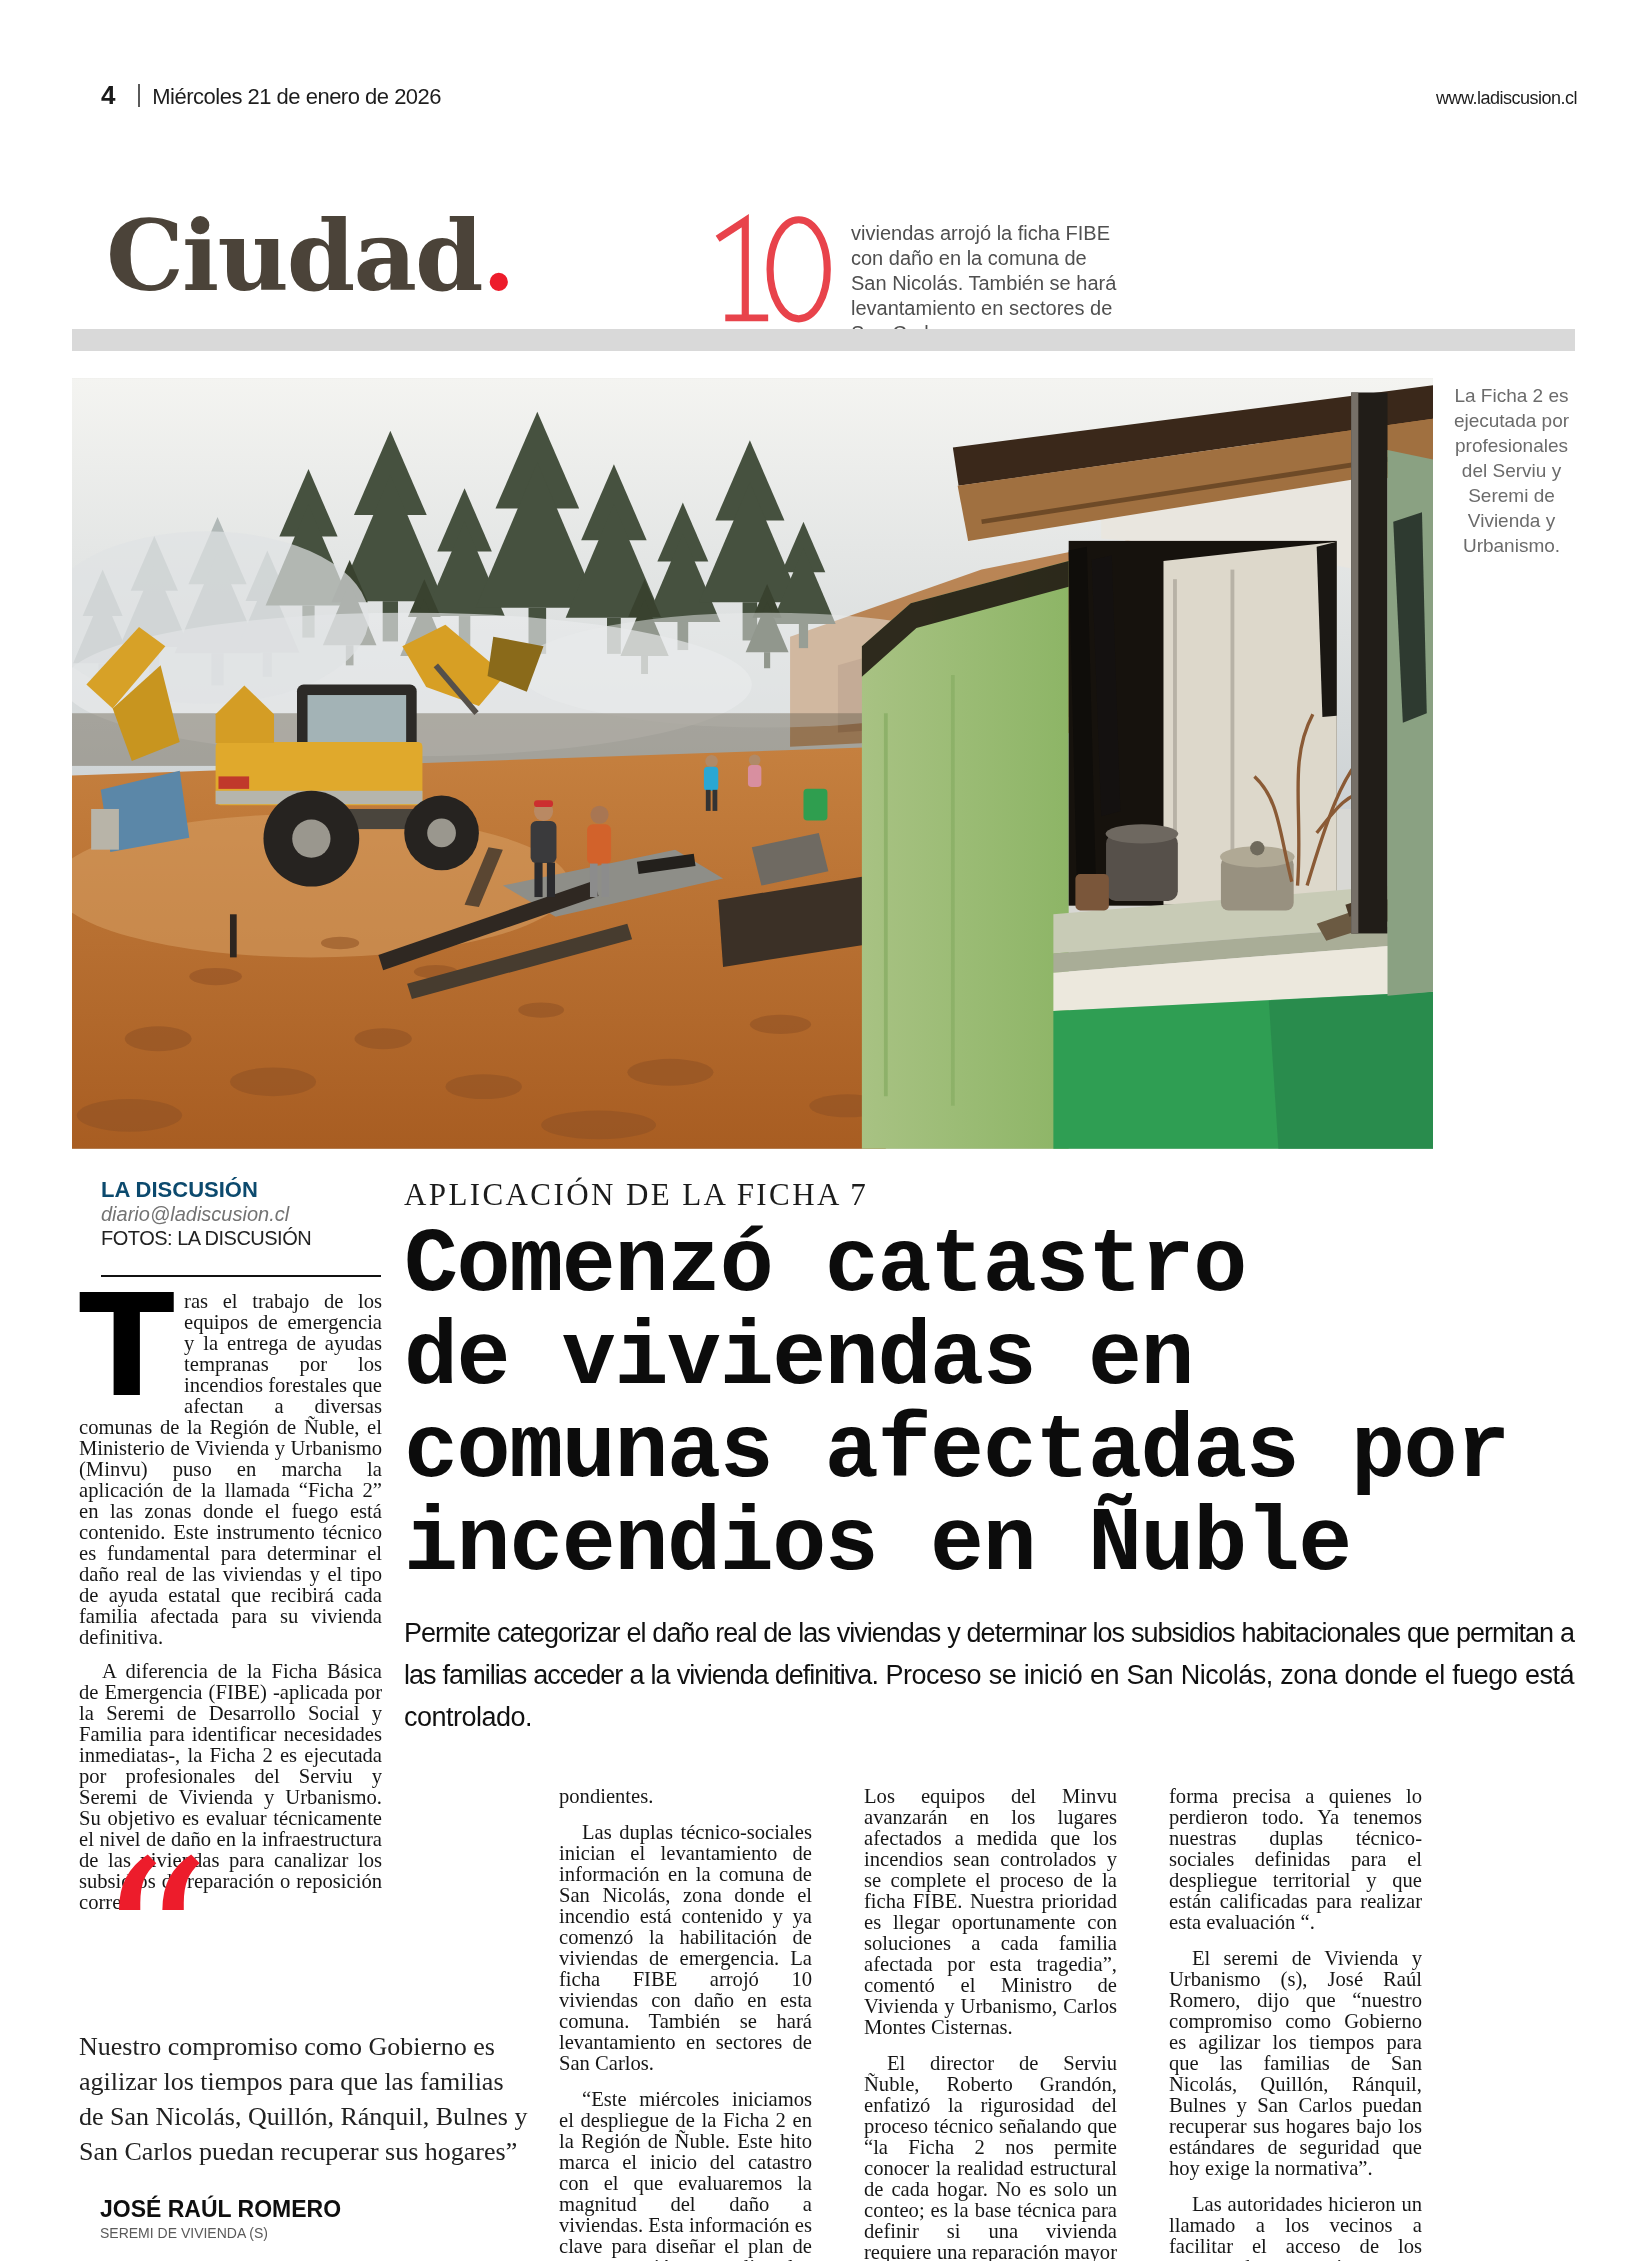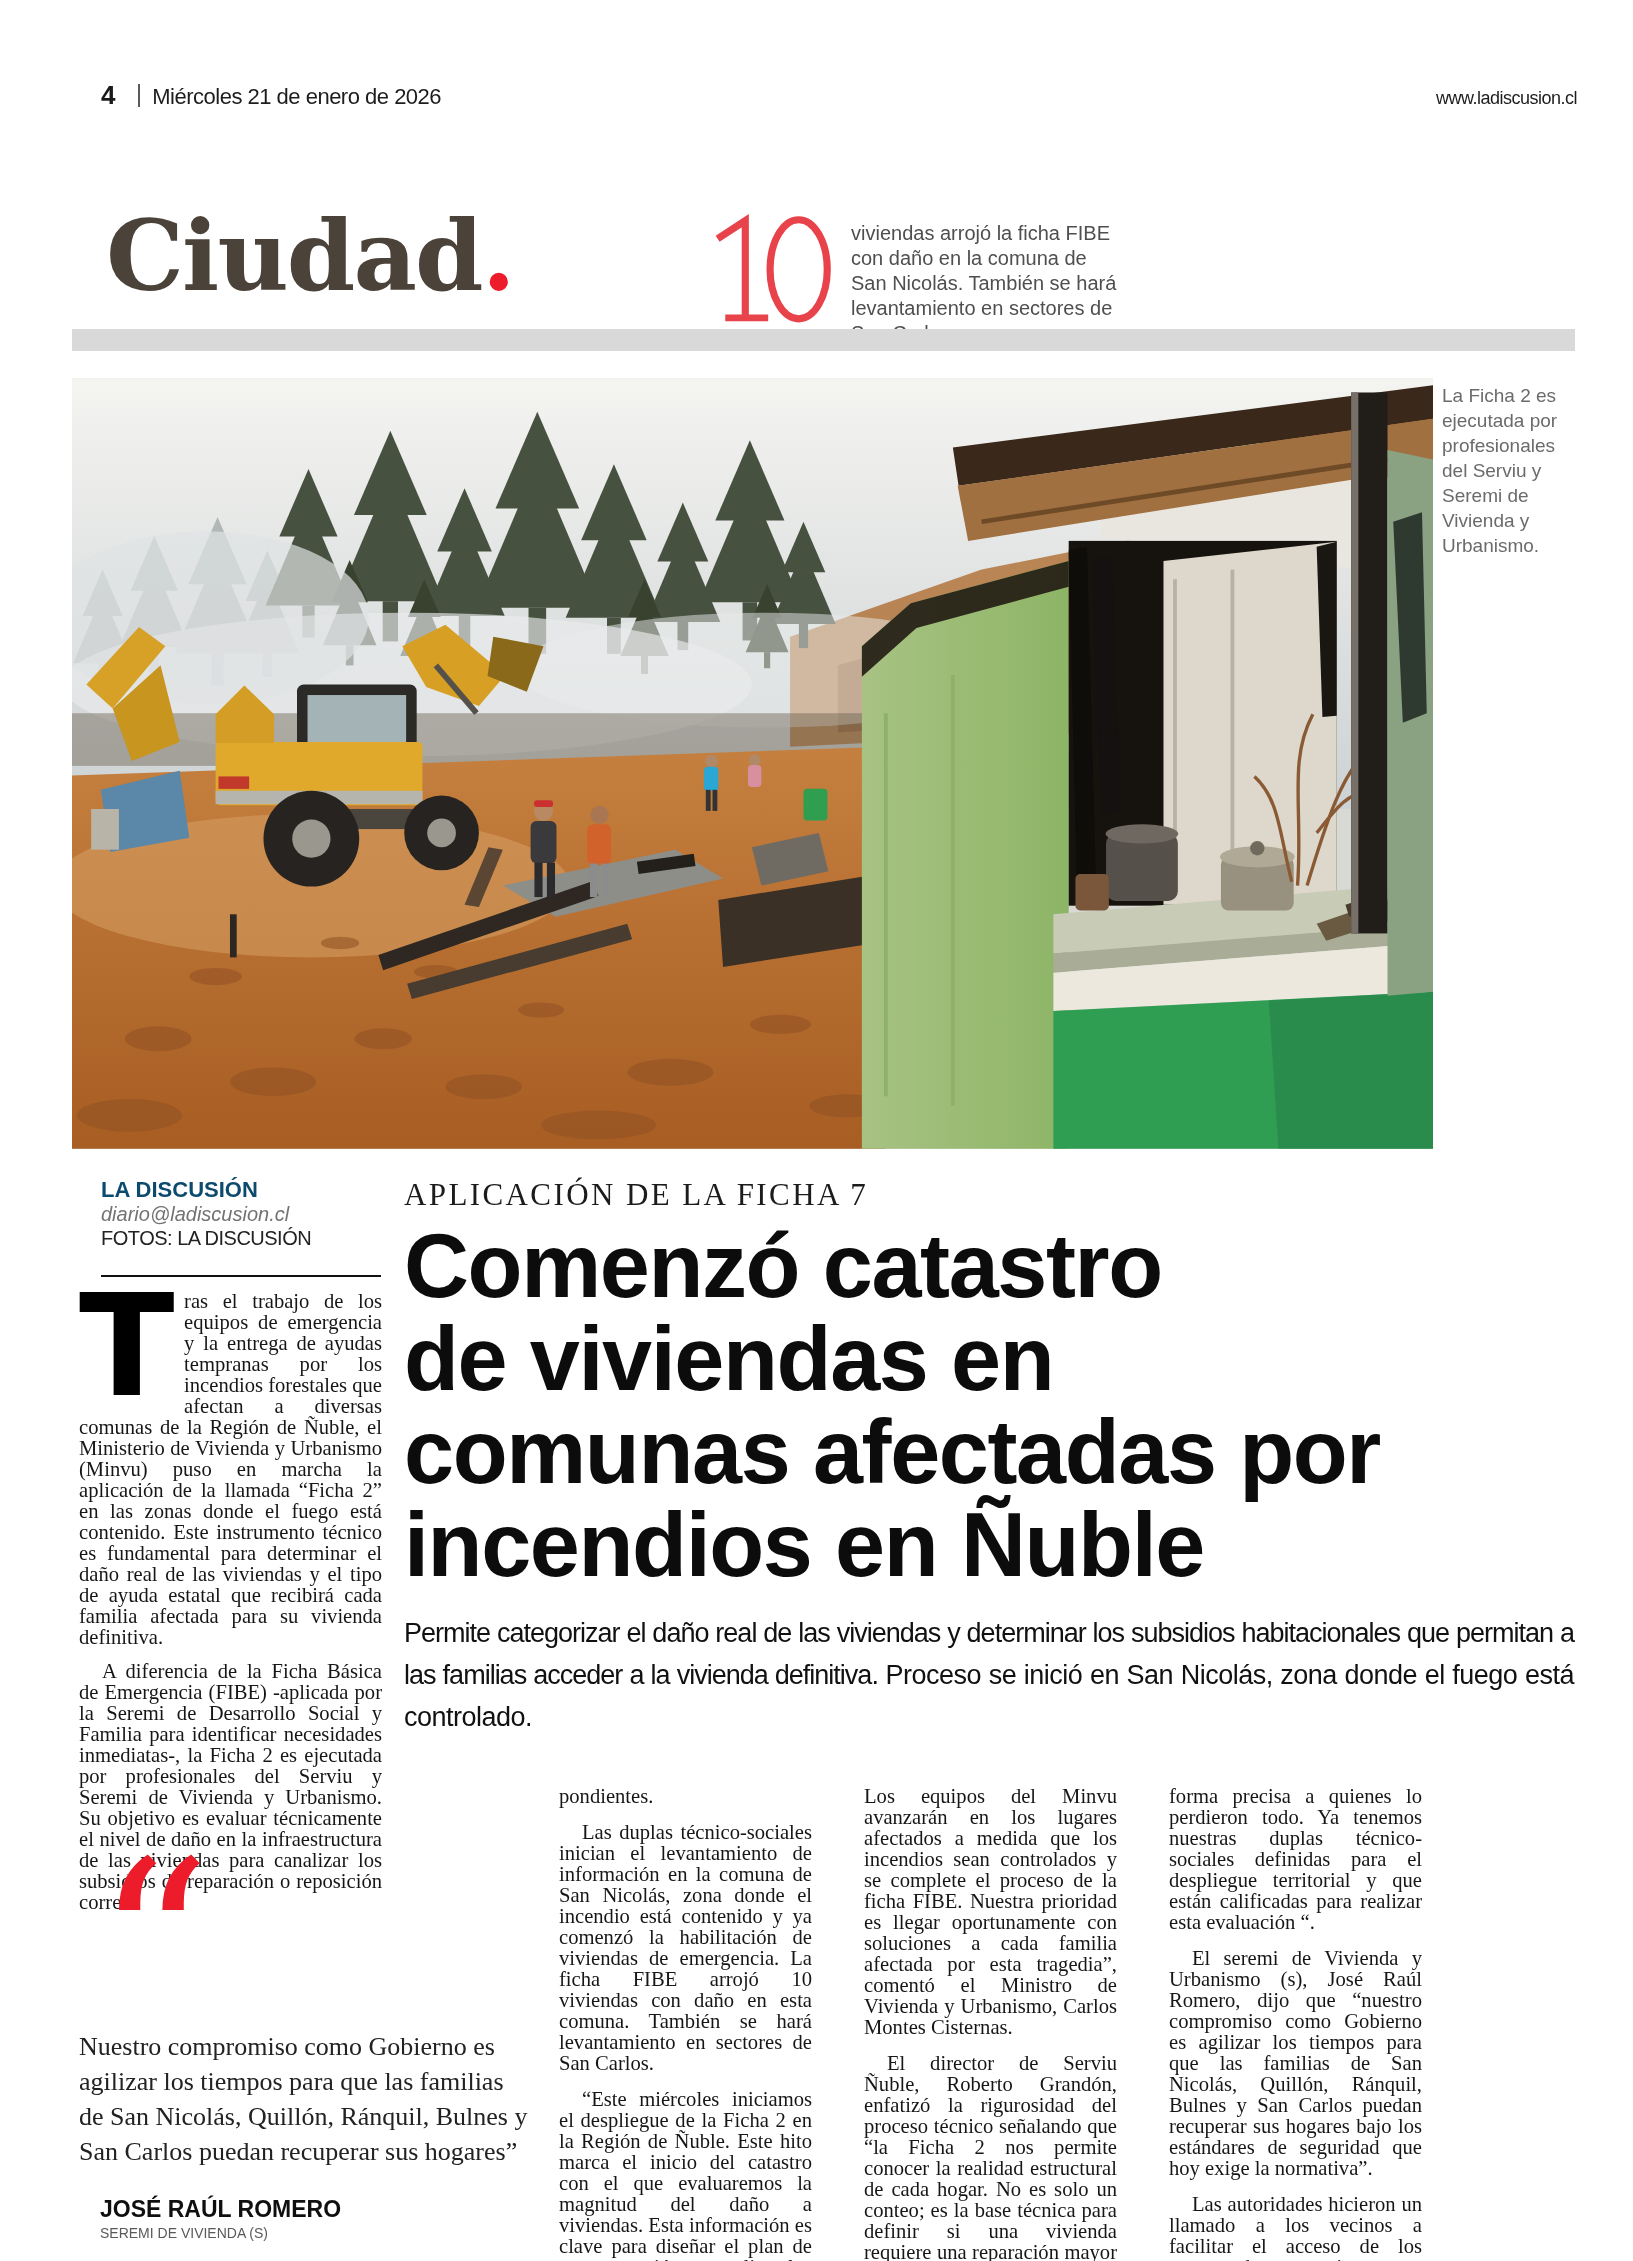--- a/index.html
+++ b/index.html
@@ -22,42 +22,42 @@
   .section-title .dot{color:#ed1c2b;}
   .stat-block{top:214px;left:707px;display:flex;}
   .stat-caption{top:221px;left:851px;width:273px;font-family:"Liberation Sans",sans-serif;
                 font-size:20px;line-height:25px;color:#4f4f4f;}
   .divider-bar{top:329px;left:72px;width:1503px;height:22px;background:#d9d9d9;}
 
   
   .photo{top:378px;left:72px;width:1361px;height:771px;overflow:hidden;background:#d8d8d4;}
   .photo svg{display:block;}
   .photo-caption{top:383px;left:1442px;width:139px;font-family:"Liberation Sans",sans-serif;
-                 font-size:19px;line-height:25px;color:#6b6b6b;}
+                 font-size:19px;line-height:25px;color:#6b6b6b;text-align:center;}
 
   
   .byline{top:1178px;left:101px;font-family:"Liberation Sans",sans-serif;line-height:24px;}
   .byline .b-name{font-size:22px;font-weight:bold;color:#0c4a6e;}
   .byline .b-mail{font-size:20px;font-style:italic;color:#737373;}
   .byline .b-fotos{font-size:20px;color:#222;letter-spacing:-0.5px;}
 
   .rail-rule{top:1275px;left:101px;width:280px;height:2.4px;background:#111;}
 
   
   .intro-col{top:1291px;left:79px;width:303px;font-size:20.6px;line-height:21px;
              text-align:justify;color:#161616;}
   .intro-col p{margin:0;}
   .intro-col p + p{text-indent:23px;margin-top:13px;}
   .drop-cap{float:left;font-family:"DejaVu Sans",sans-serif;font-weight:bold;
             font-size:140px;line-height:103px;color:#000;margin:3.8px 9.6px 0 0;}
 
   
   .kicker{top:1177px;left:404px;font-family:"Liberation Serif",serif;font-size:31px;
           letter-spacing:2.4px;color:#1c1c1c;}
-  .headline{top:1220px;left:404px;width:1178px;font-family:Liberation Sans, sans-serif;
+  .headline{top:1220px;left:404px;width:1178px;font-family:Liberation Mono, monospace;
             font-weight:bold;font-size:90px;line-height:93px;letter-spacing:-1.4px;color:#0c0c0c;}
   .deck{top:1612px;left:404px;width:1170px;font-family:"Liberation Sans",sans-serif;
         font-size:27px;line-height:42px;letter-spacing:-0.5px;color:#111;text-align:justify;}
   .deck .bold{font-weight:normal;letter-spacing:-1px;}
 
   
   .bodycol{font-size:20.6px;line-height:21px;text-align:justify;color:#161616;width:283px;}
   .bodycol p{margin:15px;}
   .bodycol p + p{text-indent:23px;}
   .col-1{top:1771px;left:544px;}

